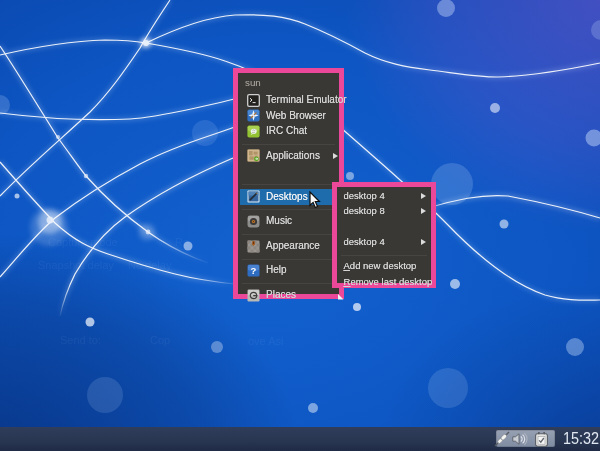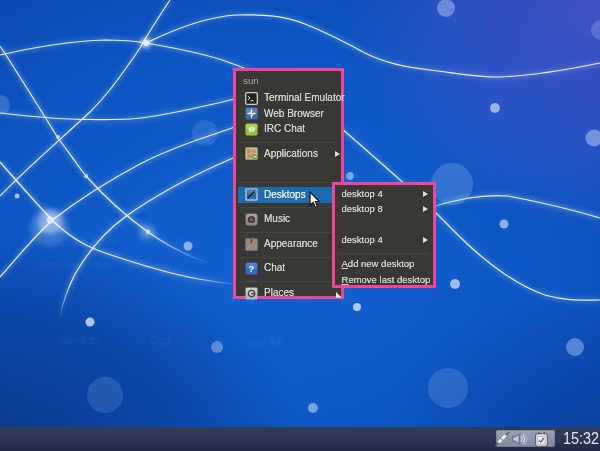--- a/index.html
+++ b/index.html
@@ -13,21 +13,21 @@
 }
 #art{position:absolute;left:0;top:0;}
 
 #bar{position:absolute;left:0;top:427px;width:600px;height:24px;
  background:linear-gradient(#2f3c5a 0%, #2a3753 55%, #1f2b45 100%);}
 #tray{position:absolute;left:496px;top:3px;width:59px;height:17px;border-radius:2px;
  background:linear-gradient(#97a1b3 0%, #7e8ba1 100%);box-shadow:inset 0 0 0 1px rgba(0,0,0,0.12);}
 #clock{position:absolute;right:1px;top:0;height:24px;line-height:24px;color:#e2e8f2;font-size:16px;transform:scaleX(0.9);transform-origin:right center;}
 .ticon{position:absolute;top:2px;}
 
-.menu{position:absolute;background:#3a3835;border:3px solid #ec4899;box-sizing:border-box;}
+.menu{position:absolute;background:#3a3835;border:5px solid #ec4899;box-sizing:border-box;}
 #mainmenu{left:233px;top:68px;width:111px;height:231px;}
 #submenu{left:332px;top:182px;width:104px;height:106px;}
 .mtitle{position:absolute;left:7px;top:4px;font-size:9.8px;color:#b3ada4;}
 .mi{position:absolute;left:4px;width:100%;height:15.4px;}
 .mi .txt{position:absolute;left:24px;top:1.2px;font-size:10px;color:#d6d6d6;white-space:nowrap;text-shadow:0 0 0.35px #cccccc;}
 .mi .ic{position:absolute;left:5px;top:1px;width:13px;height:13px;}
 .arrow{position:absolute;width:0;height:0;border-left:5px solid #dcdcdc;border-top:3.5px solid transparent;border-bottom:3.5px solid transparent;right:5px;top:4.2px;}
 .sep{position:absolute;left:4px;right:4px;height:1px;background:rgba(255,255,255,0.065);}
 #hilite{position:absolute;left:2px;top:116.3px;width:106px;height:15.6px;background:#1e6cab;}
 .si{position:absolute;left:0;width:100%;height:15.4px;}
@@ -256,21 +256,21 @@
         </svg>
    <div class="txt">Appearance</div>
  </div>
  <div class="sep" style="top:185.6px"></div>
  <div class="mi" style="top:190.2px">
    <svg class="ic" viewBox="0 0 13 13">
           <rect x="0.5" y="0.5" width="12" height="12" rx="1.6" fill="#2e6cc2"></rect>
           <rect x="1" y="1" width="11" height="5.4" rx="1.4" fill="#4a82d2"></rect>
           <text x="6.5" y="9.8" font-family="Liberation Sans" font-size="9.5" font-weight="bold" fill="#ffffff" text-anchor="middle">?</text>
         </svg>
-   <div class="txt">Chat</div>
+   <div class="txt">Help</div>
  </div>
  <div class="sep" style="top:210.2px"></div>
  <div class="mi" style="top:214.8px">
    <svg class="ic" viewBox="0 0 13 13">
           <rect x="0.5" y="0.5" width="12" height="12" rx="1.2" fill="#b9b9b7"></rect>
           <rect x="1" y="1" width="11" height="5.4" rx="1" fill="#cdcdcb"></rect>
           <circle cx="6.5" cy="6.5" r="3.2" fill="none" stroke="#3f3f3f" stroke-width="1.2"></circle>
           <line x1="6.2" y1="6.6" x2="10.4" y2="6.6" stroke="#3f3f3f" stroke-width="1.3"></line>
         </svg>
    <div class="txt">Places</div>

